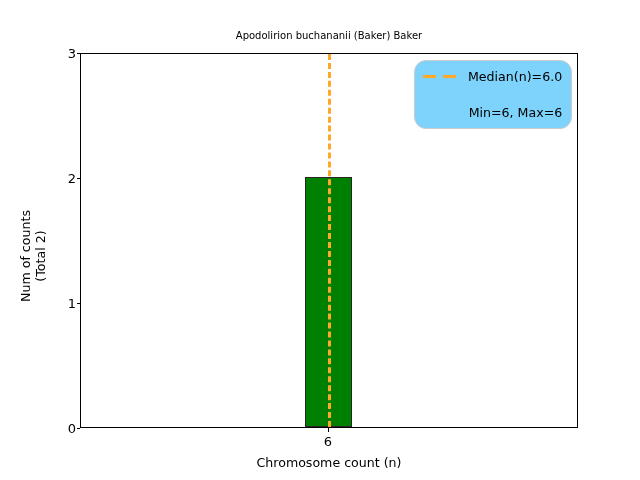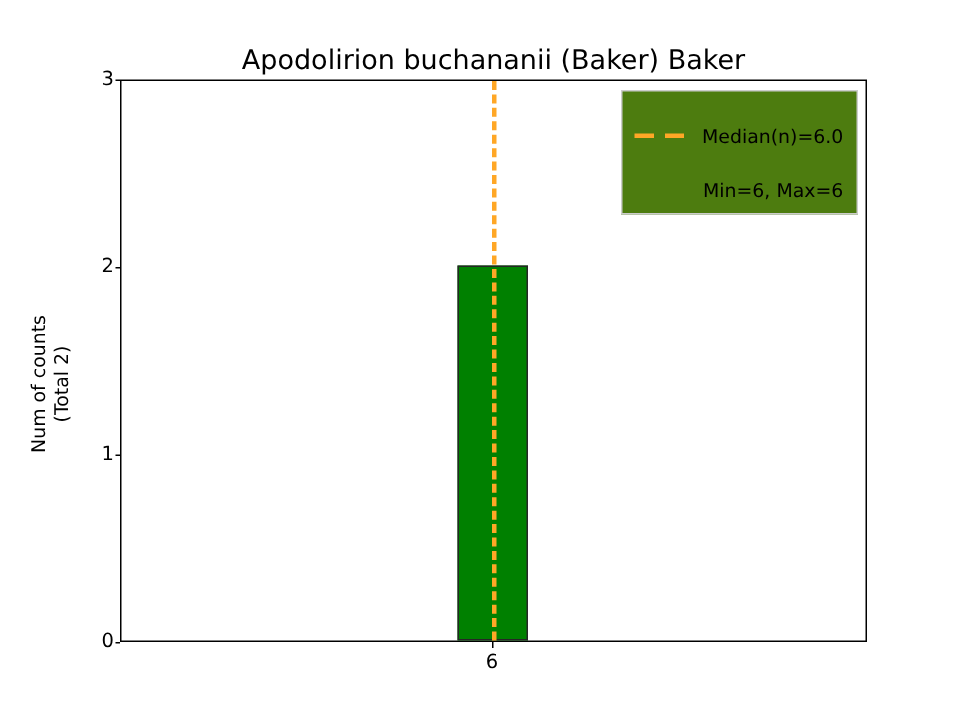--- a/index.html
+++ b/index.html
@@ -18,21 +18,21 @@
     overflow: hidden;
   }
 
   
   #chart-title {
     position: absolute;
     left: 80px;
     top: 30px;
     width: 498px;
     text-align: center;
-    font-size: 18px;
+    font-size: 10px;
     color: #000000;
     white-space: nowrap;
   }
 
   
   #plot-area {
     position: absolute;
     left: 80px;
     top: 53px;
     width: 498px;
@@ -116,24 +116,24 @@
     font-size: 12.6px;
     color: #000000;
     white-space: nowrap;
   }
 
   
   #legend {
     position: absolute;
     left: 414px;
     top: 60px;
-    background: #4d7c0f;
+    background: #7dd3fc;
     border: 1px solid #cccccc;
-    border-radius: 0;
-    padding: 20px 9px 6px 8px;
+    border-radius: 12px;
+    padding: 6px 9px 6px 8px;
     box-sizing: border-box;
   }
   .legend-row {
     display: flex;
     align-items: center;
     height: 19px;
   }
   .legend-swatch {
     width: 36px;
     height: 3px;
@@ -181,20 +181,21 @@
 
     <div class="bar" style="left:224px; bottom:0px; width:47px; height:250px; background:#008000;"></div>
 
     <div class="median-line" style="left:247px; top:0px; height:373px; border-left-color:#FFA726;"></div>
 
   </div>
 
   <div class="xtick-mark" style="left:328px;"></div>
   <div class="xtick-label" style="left:328px;">6</div>
 
+  <div id="xlabel">Chromosome count (n)</div>
 
   <div id="legend">
     <div class="legend-row">
       <span class="legend-swatch" style="color:#FFA726;"></span>
       <span class="legend-text">Median(n)=6.0</span>
     </div>
     <div class="legend-row second">
       <span class="legend-text">Min=6, Max=6</span>
     </div>
   </div>

